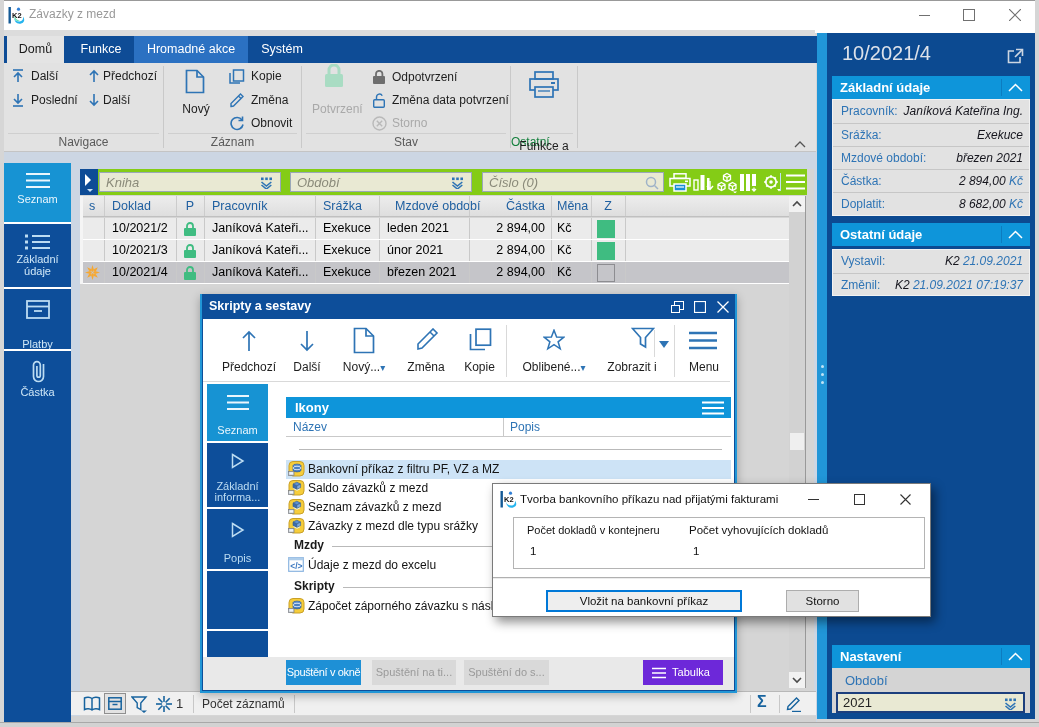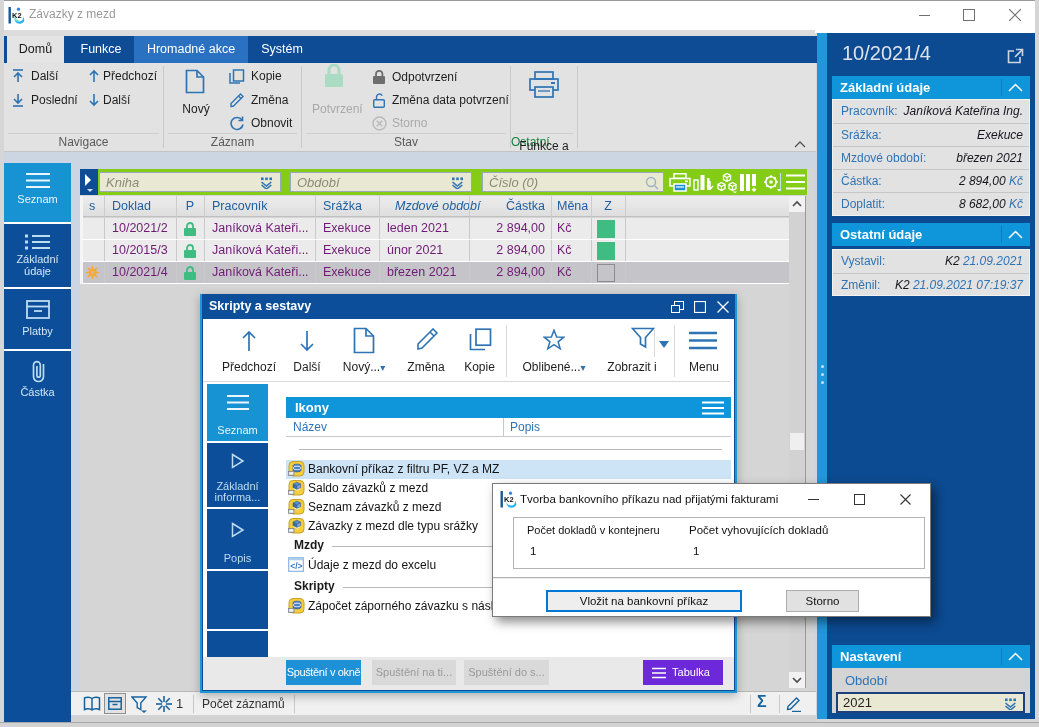--- a/index.html
+++ b/index.html
@@ -19,21 +19,21 @@
 .sbitem { position:absolute; left:0; width:67px; color:#cfe7f7; font-size:11px; text-align:center; }
 .sbsep { position:absolute; left:0; width:67px; height:2px; background:#fff; }
 #sidegap { left:71px; top:163px; width:9px; height:559px; background:#ccd6e3; } #sidegap2 { left:814px; top:163px; width:3px; height:559px; background:#ccd6e3; }
 
 #tablearea { left:80px; top:169px; width:734px; height:522px; background:#d5d5d5; }
 #filterbar { left:0; top:0; width:727px; height:26px; background:#84cc16; position:absolute; }
 .combo { position:absolute; top:3px; height:20px; background:#e9e9d3; border:1px solid #9aa7b8; color:#8a8a7a; font-style:italic; font-size:13px; line-height:19px; padding-left:6px; }
 #thead { left:0; top:27px; width:709px; height:21px; position:absolute; background:linear-gradient(#ededed,#dedede); border-bottom:1px solid #c0c0c0; }
 .th { position:absolute; top:0; height:21px; line-height:21px; font-size:12.5px; color:#1f5fa0; }
 .row { position:absolute; left:0; width:709px; height:22px; background:#ebebeb; border-bottom:1px solid #fff; }
-.cell { position:absolute; top:0; height:21px; line-height:21px; font-size:12.5px; color:#701a75; }
+.cell { position:absolute; top:0; height:21px; line-height:21px; font-size:12.5px; color:#000000; }
 .cline { position:absolute; top:0; width:1px; height:100%; background:#c9c9c9; }
 
 #statusbar { left:71px; top:691px; width:745px; height:24px; background:#f0f0f0; border-top:1px solid #b8b8b8; }
 #botstrip1 { left:71px; top:716px; width:745px; height:7px; background:#d2d2d2; }
 
 #bleft { left:0; top:0; width:4px; height:727px; background:#d6d6d6; }
 #bright { left:1035px; top:0; width:4px; height:727px; background:#d6d6d6; }
 #bbottom { left:0; top:722px; width:1039px; height:5px; background:#d2d2d2; border-top:1px solid #a8a8a8; }
 
 #splitter { left:817px; top:33px; width:10px; height:686px; background:#2196d8; }
@@ -197,21 +197,21 @@
       </svg>
     <div style="margin-top:1px;line-height:12px;">Základní<br>údaje</div>
   </div>
   <div class="sbsep" style="top:124px;"></div>
   <div class="sbitem" style="top:126px;height:60px;">
     <svg style="margin-top:11px;" width="24" height="19">
         <rect x="1" y="1" width="22" height="17" fill="none" stroke="#bcdcf2" stroke-width="1.8"></rect>
         <path d="M1 6.5 H23" stroke="#bcdcf2" stroke-width="1.8"></path>
         <path d="M8 11 H16" stroke="#bcdcf2" stroke-width="1.8"></path>
       </svg>
-    <div style="margin-top:4px;">Platby</div>
+    <div style="margin-top:17px;">Platby</div>
   </div>
   <div class="sbsep" style="top:186px;"></div>
   <div class="sbitem" style="top:188px;height:60px;">
     <svg style="margin-top:8px;" width="22" height="24" viewBox="0 0 22 24">
         <path d="M16.5 5 L16.5 17.5 A5 5 0 0 1 6.5 17.5 L6.5 6 A3.4 3.4 0 0 1 13.3 6 L13.3 16.5 A1.7 1.7 0 0 1 9.9 16.5 L9.9 7" fill="none" stroke="#bcdcf2" stroke-width="1.7"></path>
       </svg>
     <div style="margin-top:1px;">Částka</div>
   </div>
 </div>
 <div class="abs" id="sidegap"></div>
@@ -306,21 +306,21 @@
       </svg>
     <div class="abs" style="left:700px;top:4px;width:1px;height:18px;background:#bfe0f2;"></div>
   </div>
 
   <div id="thead">
     <div class="th" style="left:0;width:24px;text-align:center;">s</div>
     <div class="th" style="left:32px;">Doklad</div>
     <div class="th" style="left:96px;width:28px;text-align:center;">P</div>
     <div class="th" style="left:132px;">Pracovník</div>
     <div class="th" style="left:243px;">Srážka</div>
-    <div class="th" style="left:315px;font-style:italic;">Mzdové období</div>
+    <div class="th" style="left:315px;">Mzdové období</div>
     <div class="th" style="left:389px;width:76px;text-align:right;">Částka</div>
     <div class="th" style="left:477px;">Měna</div>
     <div class="th" style="left:511px;width:34px;text-align:center;">Z</div>
     <div class="cline" style="left:24px;background:#cccccc;"></div>
     <div class="cline" style="left:96px;background:#cccccc;"></div>
     <div class="cline" style="left:124px;background:#cccccc;"></div>
     <div class="cline" style="left:235px;background:#cccccc;"></div>
     <div class="cline" style="left:299px;background:#cccccc;"></div>
     <div class="cline" style="left:389px;background:#cccccc;"></div>
     <div class="cline" style="left:471px;background:#cccccc;"></div>
@@ -344,21 +344,21 @@
       <div class="cline" style="left:96px;"></div>
       <div class="cline" style="left:124px;"></div>
       <div class="cline" style="left:235px;"></div>
       <div class="cline" style="left:299px;"></div>
       <div class="cline" style="left:389px;"></div>
       <div class="cline" style="left:471px;"></div>
       <div class="cline" style="left:511px;"></div>
       <div class="cline" style="left:545px;"></div>
   </div>
   <div class="row" style="top:71px;">
-    <div class="cell" style="left:32px;">10/2015/3</div>
+    <div class="cell" style="left:32px;">10/2021/3</div>
     <svg class="abs" style="left:103px;top:4px;" width="14" height="14">
         <rect x="1" y="6" width="12" height="8" rx="1" fill="#3fbc81"></rect>
         <path d="M4 6 L4 4 A3 3 0 0 1 10 4 L10 6" fill="none" stroke="#3fbc81" stroke-width="1.8"></path>
       </svg>
     <div class="cell" style="left:132px;">Janíková Kateři...</div>
     <div class="cell" style="left:243px;">Exekuce</div>
     <div class="cell" style="left:307px;">únor 2021</div>
     <div class="cell" style="left:389px;width:76px;text-align:right;">2 894,00</div>
     <div class="cell" style="left:477px;">Kč</div>
     <div class="abs" style="left:517px;top:2px;width:18px;height:18px;background:#3fbc81;"></div>

